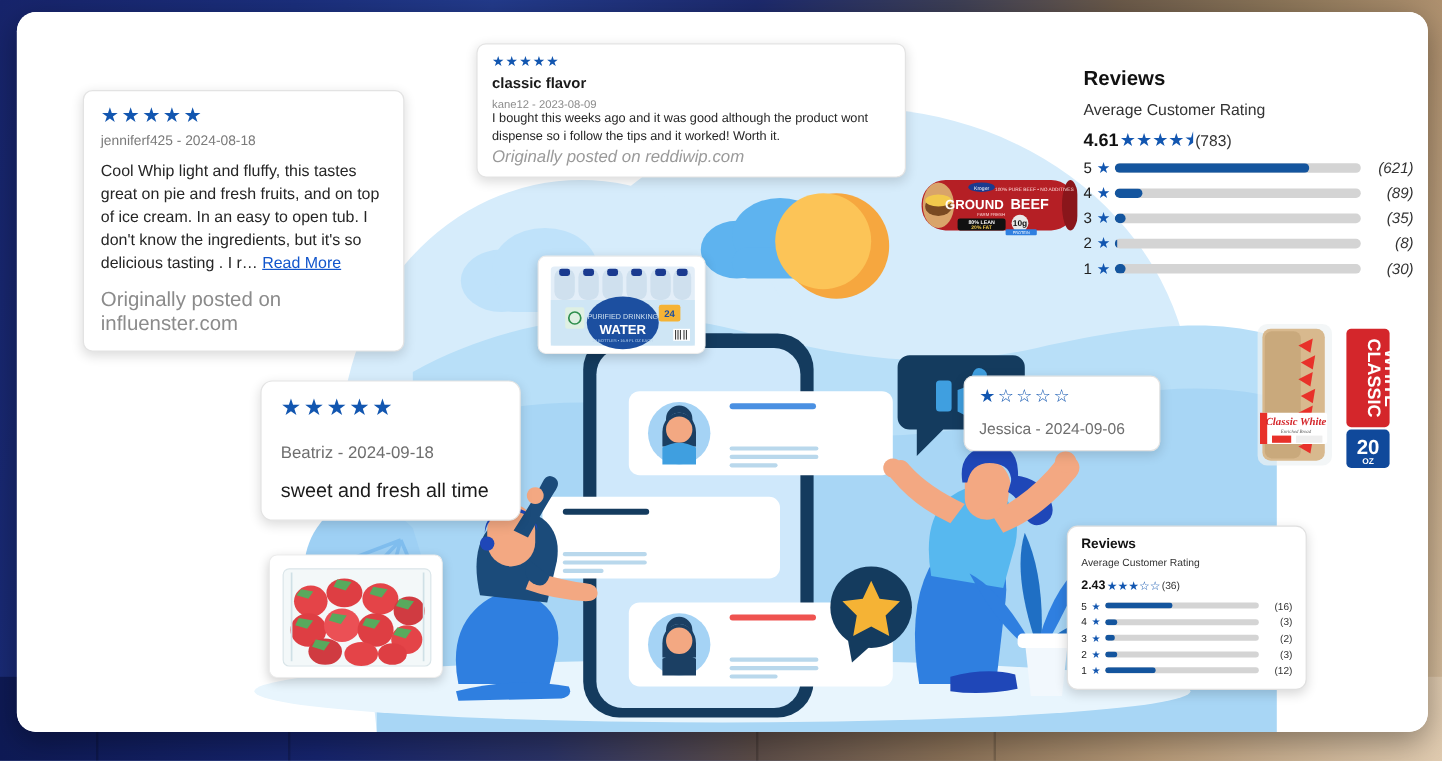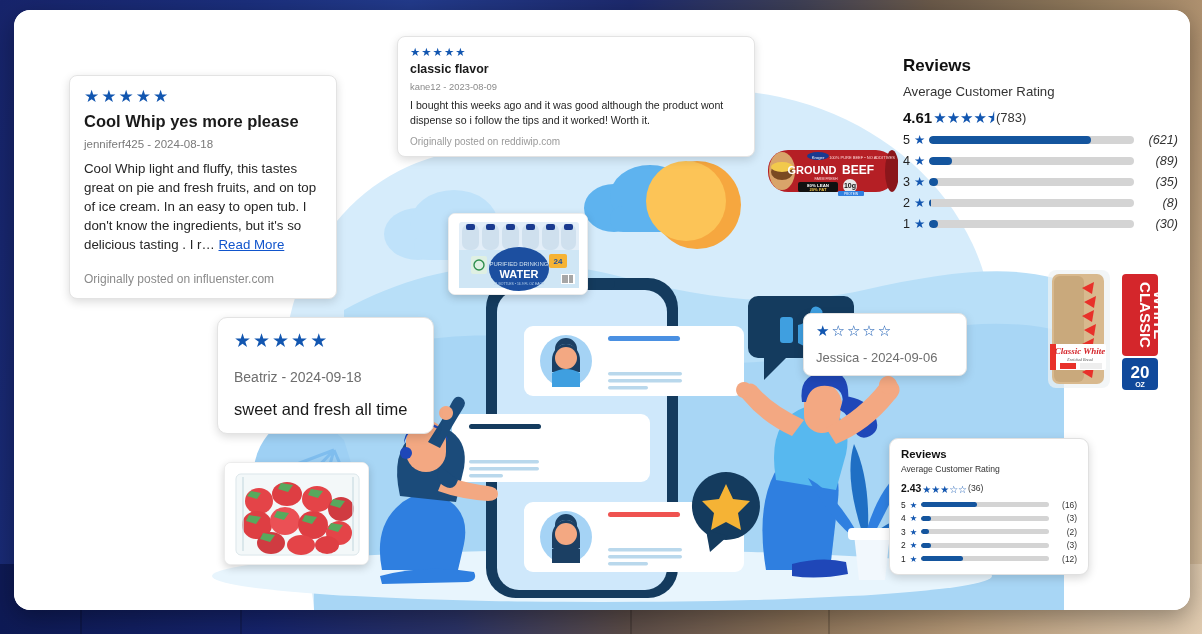--- a/index.html
+++ b/index.html
@@ -42,29 +42,29 @@
 
   .stars-row { line-height: 1; white-space: nowrap; }
 
   
   #cw-card { left:55px; top:65px; width:268px; padding:12px 14px 12px; }
   #cw-card .st { font-size:17px; color:#1256b0; letter-spacing:2px; }
   #cw-title { font-size:16.5px; font-weight:bold; color:#1a1a1a; margin-top:7px; }
   #cw-meta { font-size:11.5px; color:#7a7a7a; margin-top:7px; }
   #cw-body { font-size:13.3px; color:#262626; line-height:19px; margin-top:9px; }
   #cw-body a { color:#1155cc; text-decoration:underline; }
-  #cw-origin { font-size:12px; color:#8b8b8b; margin-top:18px; }
+  #cw-origin { font-size:17px; color:#8b8b8b; margin-top:12px; }
 
   
   #cf-card { left:383px; top:26px; width:358px; padding:10px 12px 9px; }
   #cf-card .st { font-size:11.5px; color:#1256b0; letter-spacing:1px; }
   #cf-title { font-size:12.4px; font-weight:bold; color:#1a1a1a; margin-top:3px; }
   #cf-meta { font-size:9.4px; color:#8b8b8b; margin-top:5px; }
-  #cf-body { font-size:10.6px; color:#262626; line-height:15px; margin-top:6px; }
-  #cf-origin { font-size:10px; color:#9a9a9a; margin-top:8px; }
+  #cf-body { font-size:10.6px; color:#262626; line-height:15px; }
+  #cf-origin { font-size:14px; color:#9a9a9a; margin-top:0;font-style:italic; }
 
   
   #bt-card { left:203px; top:307px; width:217px; padding:13px 16px 14px; border-radius:10px; }
   #bt-card .st { font-size:19px; color:#1256b0; letter-spacing:2px; }
   #bt-meta { font-size:14px; color:#6e6e6e; margin-top:19px; }
   #bt-text { font-size:16.5px; color:#1a1a1a; margin-top:15px; }
 
   
   #js-card { left:789px; top:303px; width:164px; padding:9px 12px 10px; }
   #js-meta { font-size:13px; color:#6e6e6e; margin-top:12px; }
@@ -360,21 +360,20 @@
       <text transform="translate(104,55) rotate(90)" font-family="Liberation Sans,sans-serif" font-size="15" font-weight="bold" fill="#fff" text-anchor="middle">CLASSIC</text>
       <text transform="translate(118,55) rotate(90)" font-family="Liberation Sans,sans-serif" font-size="15" font-weight="bold" fill="#fff" text-anchor="middle">WHITE</text>
       <rect x="86" y="98" width="36" height="32" rx="4" fill="#10499b"></rect>
       <text x="104" y="118" font-family="Liberation Sans,sans-serif" font-size="17" font-weight="bold" fill="#fff" text-anchor="middle">20</text>
       <text x="104" y="127" font-family="Liberation Sans,sans-serif" font-size="7" font-weight="bold" fill="#fff" text-anchor="middle">OZ</text>
     </svg>
   </div>
 
   <div class="card" id="cw-card">
     <div class="st stars-row">★★★★★</div>
-    <div id="cw-title">Cool Whip yes more please</div>
     <div id="cw-meta">jenniferf425 - 2024-08-18</div>
     <div id="cw-body"><span>Cool Whip light and fluffy, this tastes great on pie and fresh fruits, and on top of ice cream. In an easy to open tub. I don't know the ingredients, but it's so delicious tasting . I r…</span> <a href="#">Read More</a></div>
     <div id="cw-origin">Originally posted on influenster.com</div>
   </div>
 
   <div class="card" id="cf-card">
     <div class="st stars-row">★★★★★</div>
     <div id="cf-title">classic flavor</div>
     <div id="cf-meta">kane12 - 2023-08-09</div>
     <div id="cf-body">I bought this weeks ago and it was good although the product wont dispense so i follow the tips and it worked! Worth it.</div>

